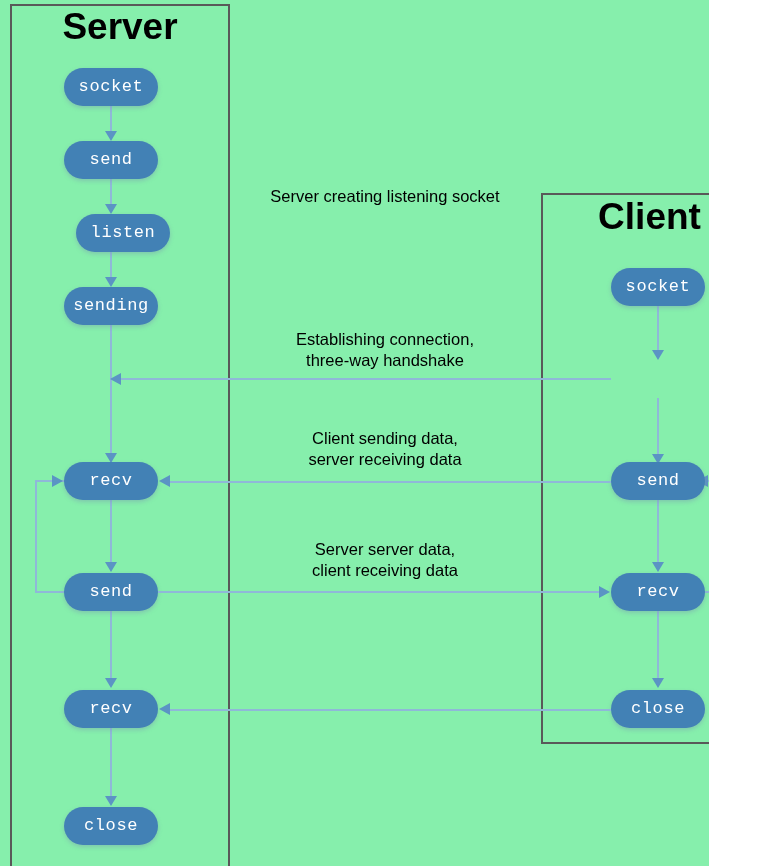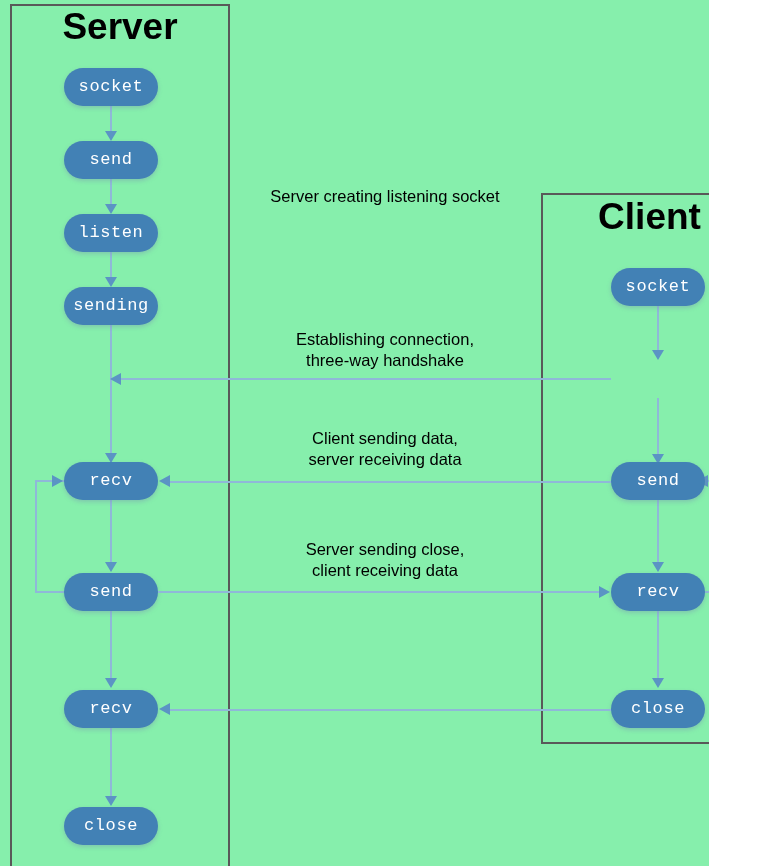--- a/index.html
+++ b/index.html
@@ -128,21 +128,21 @@
   <div class="vline" style="left:110px; top:728px;  height:70px;"></div>
   <div class="arrow-down" style="left:105px; top:796px;"></div>
 
   <div class="hline" style="left:35px;  top:591px; width:40px;"></div>
   <div class="vline" style="left:35px;  top:481px; height:112px;"></div>
   <div class="hline" style="left:35px;  top:480px; width:30px;"></div>
   <div class="arrow-right" style="left:52px; top:475px;"></div>
 
   <div class="node" style="left:64px;  top:68px;">socket</div>
   <div class="node" style="left:64px;  top:141px;">send</div>
-  <div class="node" style="left:64px;  top:214px;">listen</div>
+  <div class="node" style="left:76px;  top:214px;">listen</div>
   <div class="node" style="left:64px;  top:287px;">sending</div>
   <div class="node" style="left:64px;  top:462px;">recv</div>
   <div class="node" style="left:64px;  top:573px;">send</div>
   <div class="node" style="left:64px;  top:690px;">recv</div>
   <div class="node" style="left:64px;  top:807px;">close</div>
 
   <div class="pane" id="client-pane"></div>
   <div class="pane-title" id="client-title">Client</div>
 
   <div class="vline" style="left:657px; top:305px; height:47px;"></div>
@@ -180,17 +180,17 @@
   <div class="arrow-left" style="left:159px; top:703px;"></div>
 
   <div class="edge-label" style="left:240px; top:329px; width:290px;">Establishing connection,
 three-way handshake</div>
 
   <div class="edge-label" style="left:240px; top:186px; width:290px;">Server creating listening socket</div>
 
   <div class="edge-label" style="left:240px; top:428px; width:290px;">Client sending data,
 server receiving data</div>
 
-  <div class="edge-label" style="left:240px; top:539px; width:290px;">Server sending close,
+  <div class="edge-label" style="left:240px; top:539px; width:290px;">Server server data,
 client receiving data</div>
 
 
 </div>
 
 </body></html>

